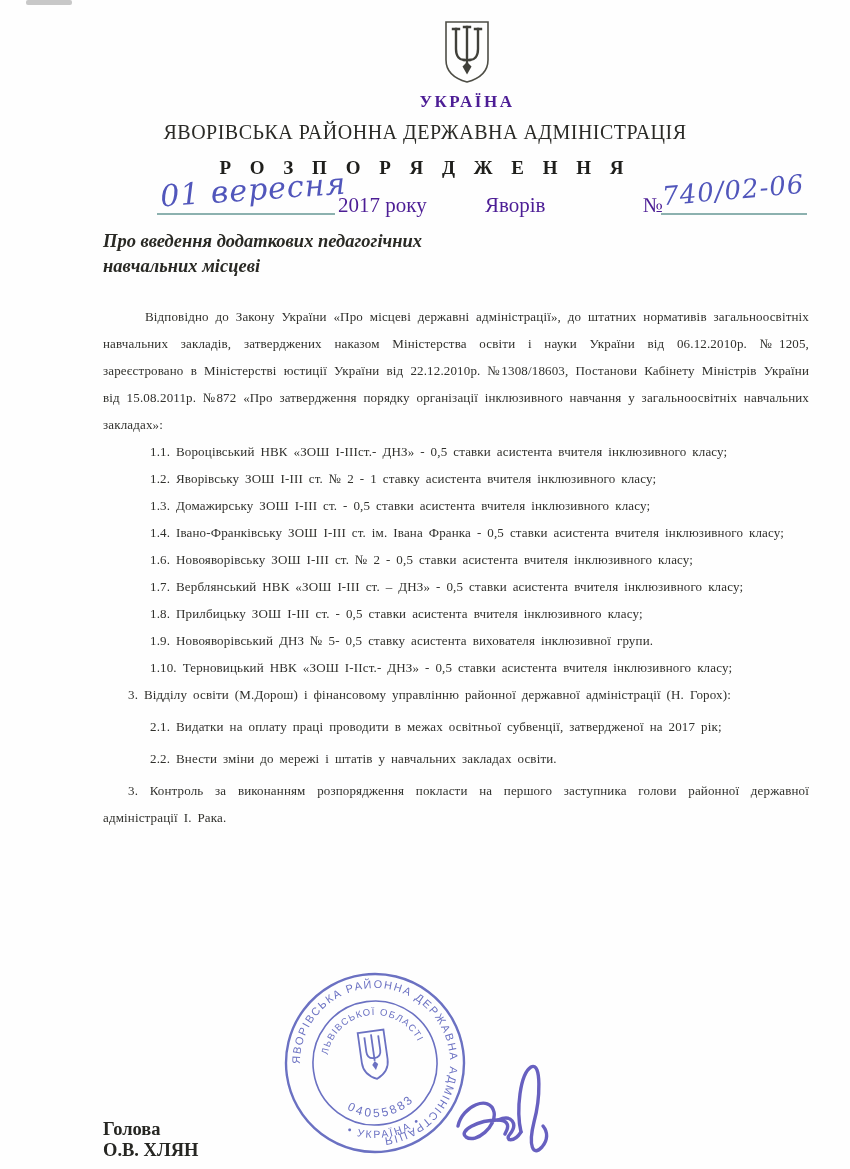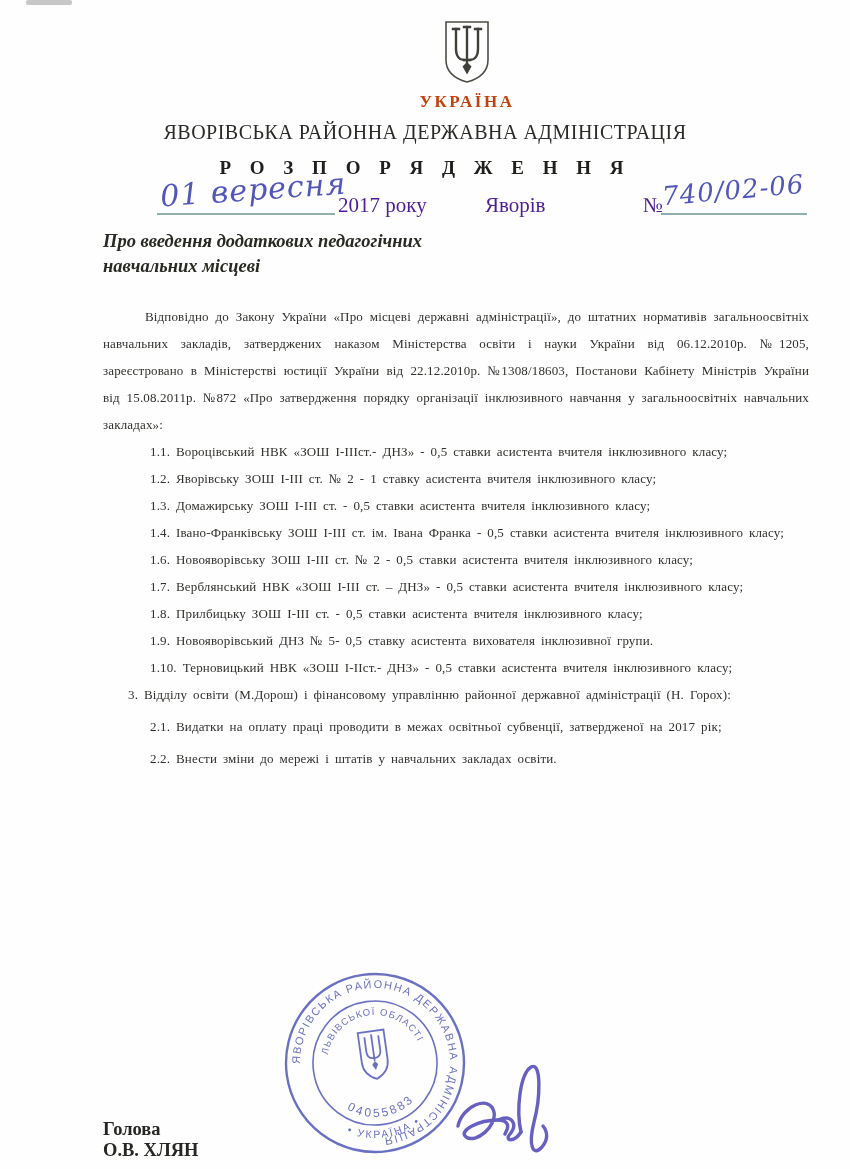--- a/index.html
+++ b/index.html
@@ -5,21 +5,21 @@
   html,body{margin:0;padding:0;background:#e8e8e8;}
   .page{
     position:relative;width:850px;height:1169px;margin:0 auto;
     background:#fefefe;overflow:hidden;
     font-family:"Liberation Serif", serif;color:#2f2f2f;
   }
   .artifact{position:absolute;left:26px;top:0;width:46px;height:5px;background:#9a9a9a;opacity:.55;border-radius:2px;}
   .emblem{position:absolute;left:441px;top:20px;width:52px;height:64px;}
   .country{
     position:absolute;left:367px;top:92px;width:200px;text-align:center;
-    font-weight:bold;font-size:17px;letter-spacing:2.5px;color:#c2410c;
+    font-weight:bold;font-size:17px;letter-spacing:2.5px;color:#4c1d95;
   }
   .authority{
     position:absolute;left:0;top:121px;width:850px;text-align:center;
     font-size:20px;letter-spacing:.5px;color:#2a2a26;
   }
   .doctype{
     position:absolute;left:0;top:157px;width:850px;text-align:center;
     font-weight:bold;font-size:19px;letter-spacing:7px;color:#1f1f1c;
   }
   .hand{font-family:"DejaVu Serif", serif;font-style:italic;color:#5156bb;}
@@ -102,20 +102,21 @@
     <p class="lvl2">1.3.  Домажирську ЗОШ І-ІІІ ст. - 0,5 ставки асистента вчителя інклюзивного класу;</p>
     <p class="lvl2">1.4. Івано-Франківську ЗОШ І-ІІІ ст. ім. Івана Франка - 0,5 ставки асистента вчителя інклюзивного класу;</p>
     <p class="lvl2">1.6. Новояворівську ЗОШ І-ІІІ ст. № 2 - 0,5 ставки асистента вчителя інклюзивного класу;</p>
     <p class="lvl2">1.7. Верблянський НВК «ЗОШ І-ІІІ ст. – ДНЗ» - 0,5 ставки асистента вчителя інклюзивного класу;</p>
     <p class="lvl2">1.8. Прилбицьку ЗОШ І-ІІІ ст. - 0,5 ставки асистента вчителя інклюзивного класу;</p>
     <p class="lvl2">1.9. Новояворівський  ДНЗ № 5- 0,5 ставку асистента вихователя інклюзивної групи.</p>
     <p class="lvl2">1.10. Терновицький НВК «ЗОШ І-ІІст.- ДНЗ» - 0,5 ставки асистента вчителя інклюзивного класу;</p>
     <p class="lvl1">3. Відділу освіти (М.Дорош) і фінансовому управлінню районної державної адміністрації (Н. Горох):</p>
     <p class="lvl2 mt-sm">2.1. Видатки на оплату праці проводити в межах освітньої субвенції, затвердженої на 2017 рік;</p>
     <p class="lvl2 mt-sm">2.2. Внести зміни до мережі і штатів у навчальних закладах освіти.</p>
+    <p class="lvl1 mt-sm">3. Контроль за виконанням  розпорядження покласти на першого заступника голови районної державної адміністрації І. Рака.</p>
   </div>
 
   <div class="sig-row">
     <span>Голова</span>
     <span>О.В. ХЛЯН</span>
   </div>
 
   <svg class="stamp" viewBox="0 0 190 190">
     <defs>
       <path id="oring" d="M 95,95 m -75,0 a 75,75 0 1,1 150,0 a 75,75 0 1,1 -150,0" fill="none"></path>

